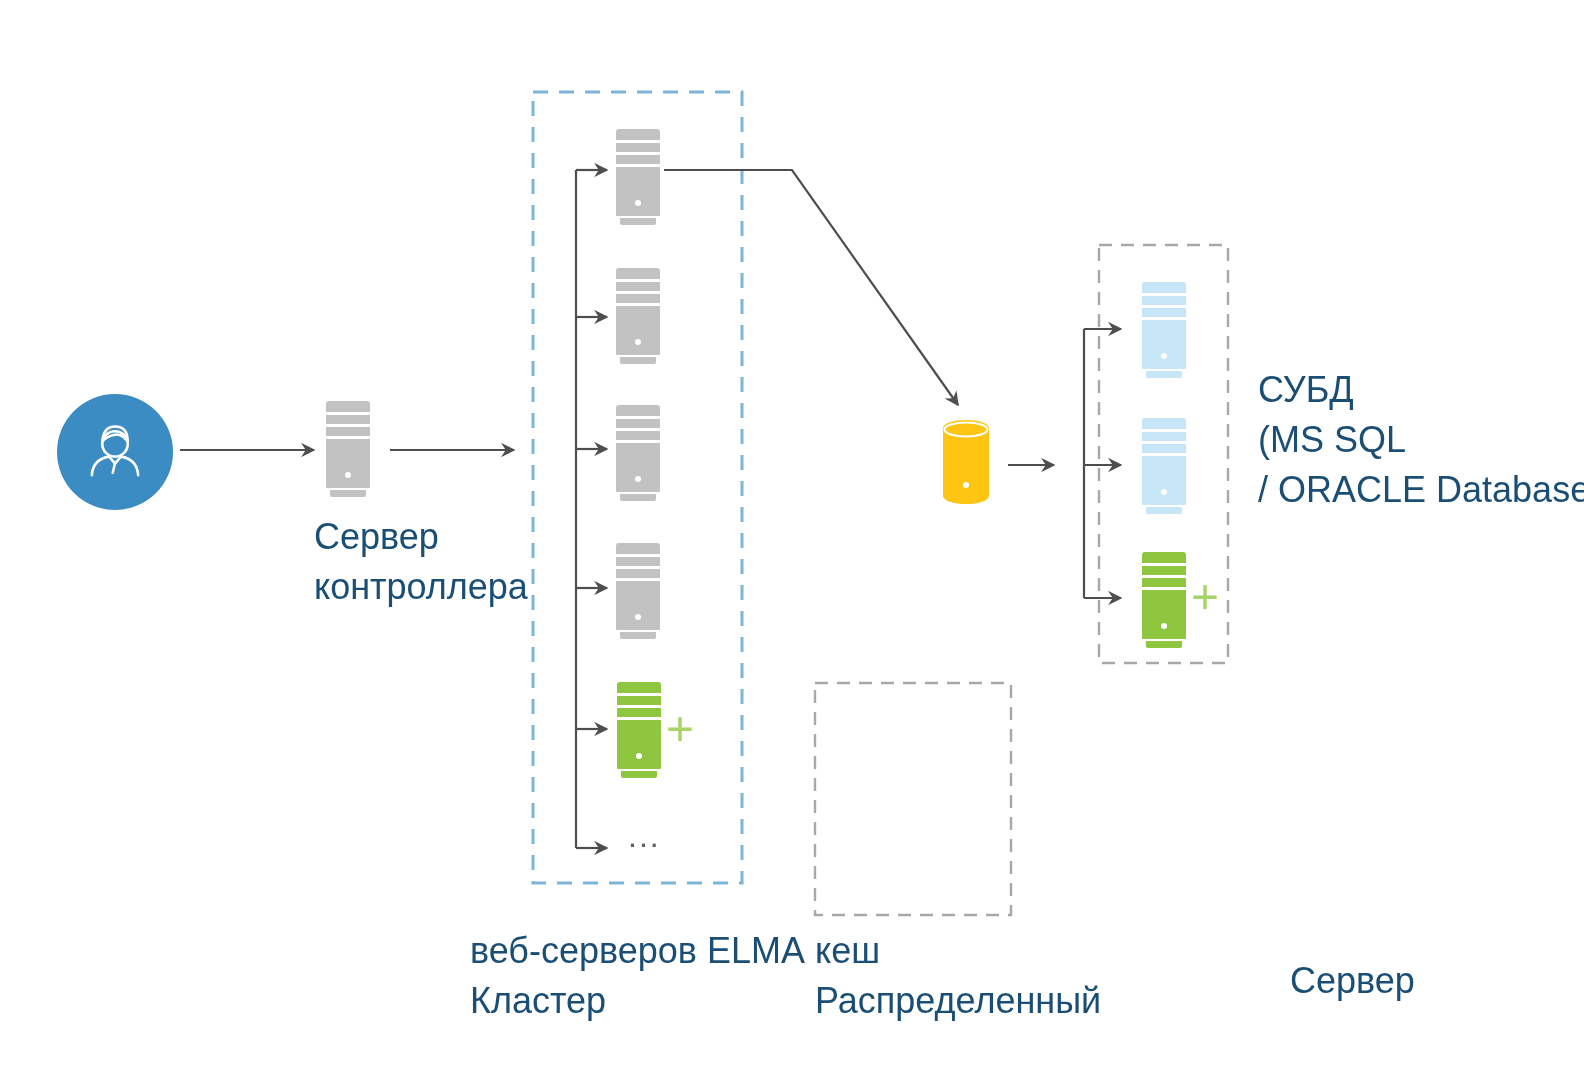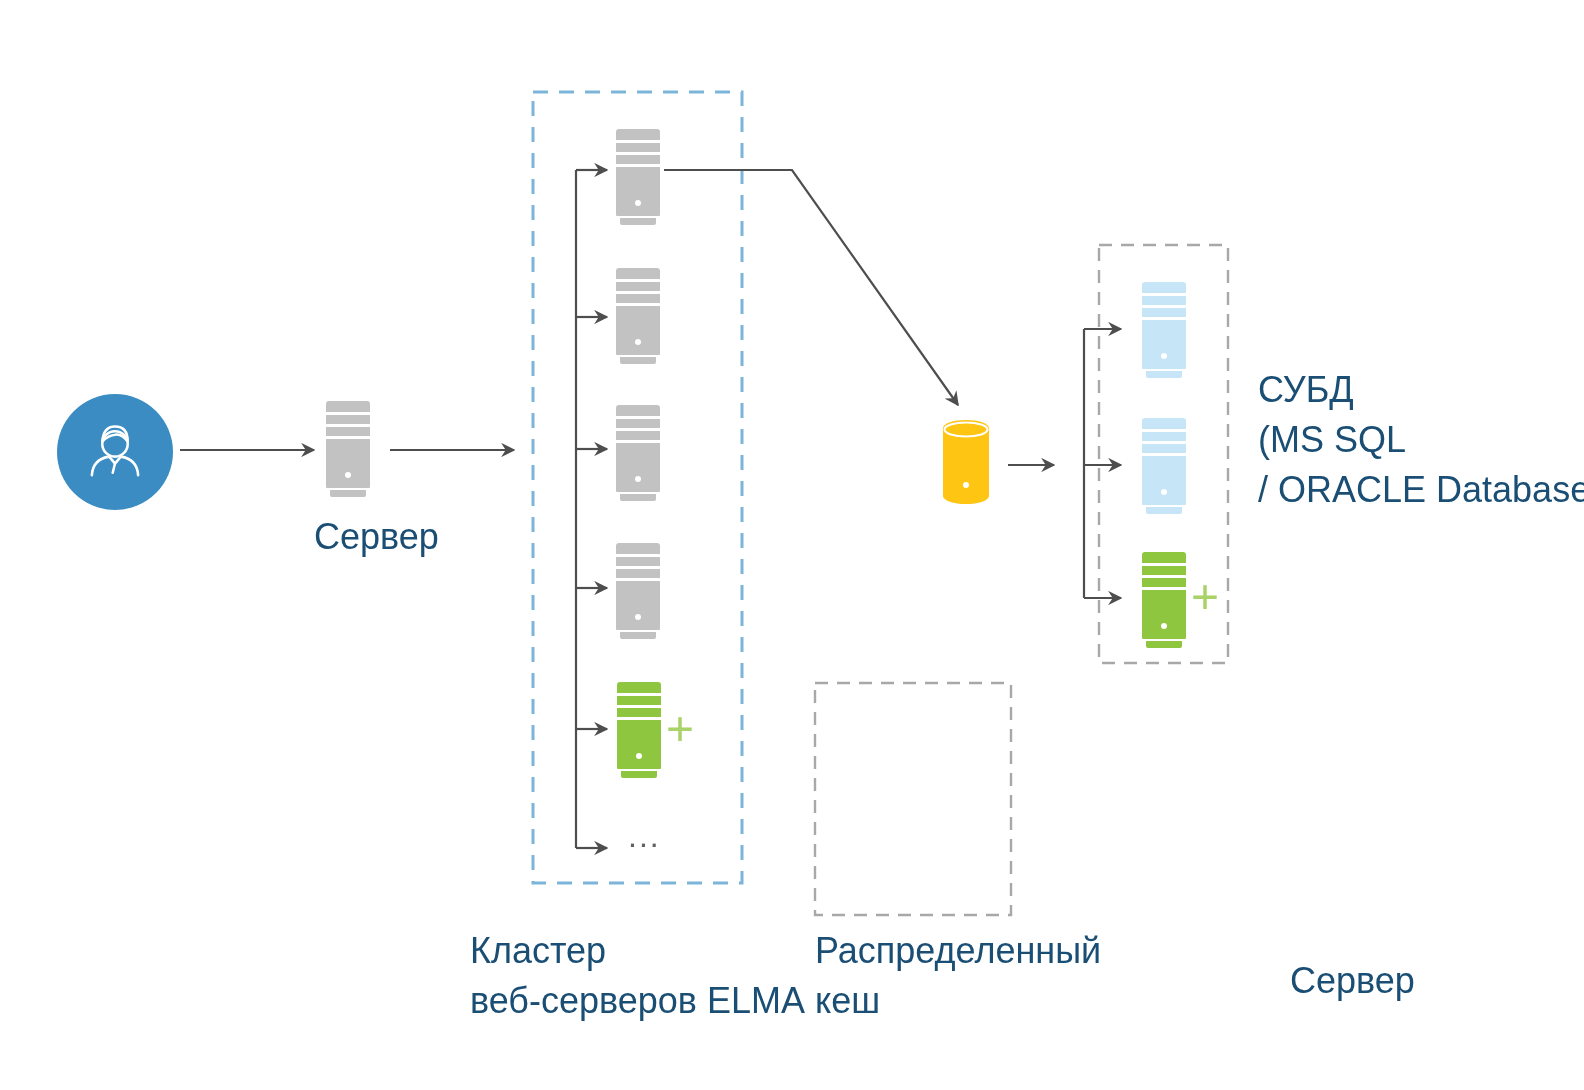--- a/index.html
+++ b/index.html
@@ -181,28 +181,29 @@
       <div class="stripe"></div>
     <div class="srv-body">
         <span class="dot"></span>
       </div>
     <div class="srv-base"></div>
   </div>
   <span class="plus" style="left:1191px; top:583px;">+</span>
 
   <div class="label" style="left:314px; top:512px;">
     <span>Сервер</span>
+    <span>контроллера</span>
   </div>
   <div class="label" style="left:470px; top:926px;">
+    <span>веб-серверов ELMA</span>
     <span>Кластер</span>
-    <span>веб-серверов ELMA</span>
   </div>
   <div class="label" style="left:815px; top:926px;">
+    <span>кеш</span>
     <span>Распределенный</span>
-    <span>кеш</span>
   </div>
   <div class="label" style="left:1258px; top:365px;">
     <span>СУБД</span>
     <span>(MS SQL</span>
     <span>/ ORACLE Database)</span>
   </div>
   <div class="label" style="left:1290px; top:956px;">
     <span>Сервер</span>
   </div>
 

